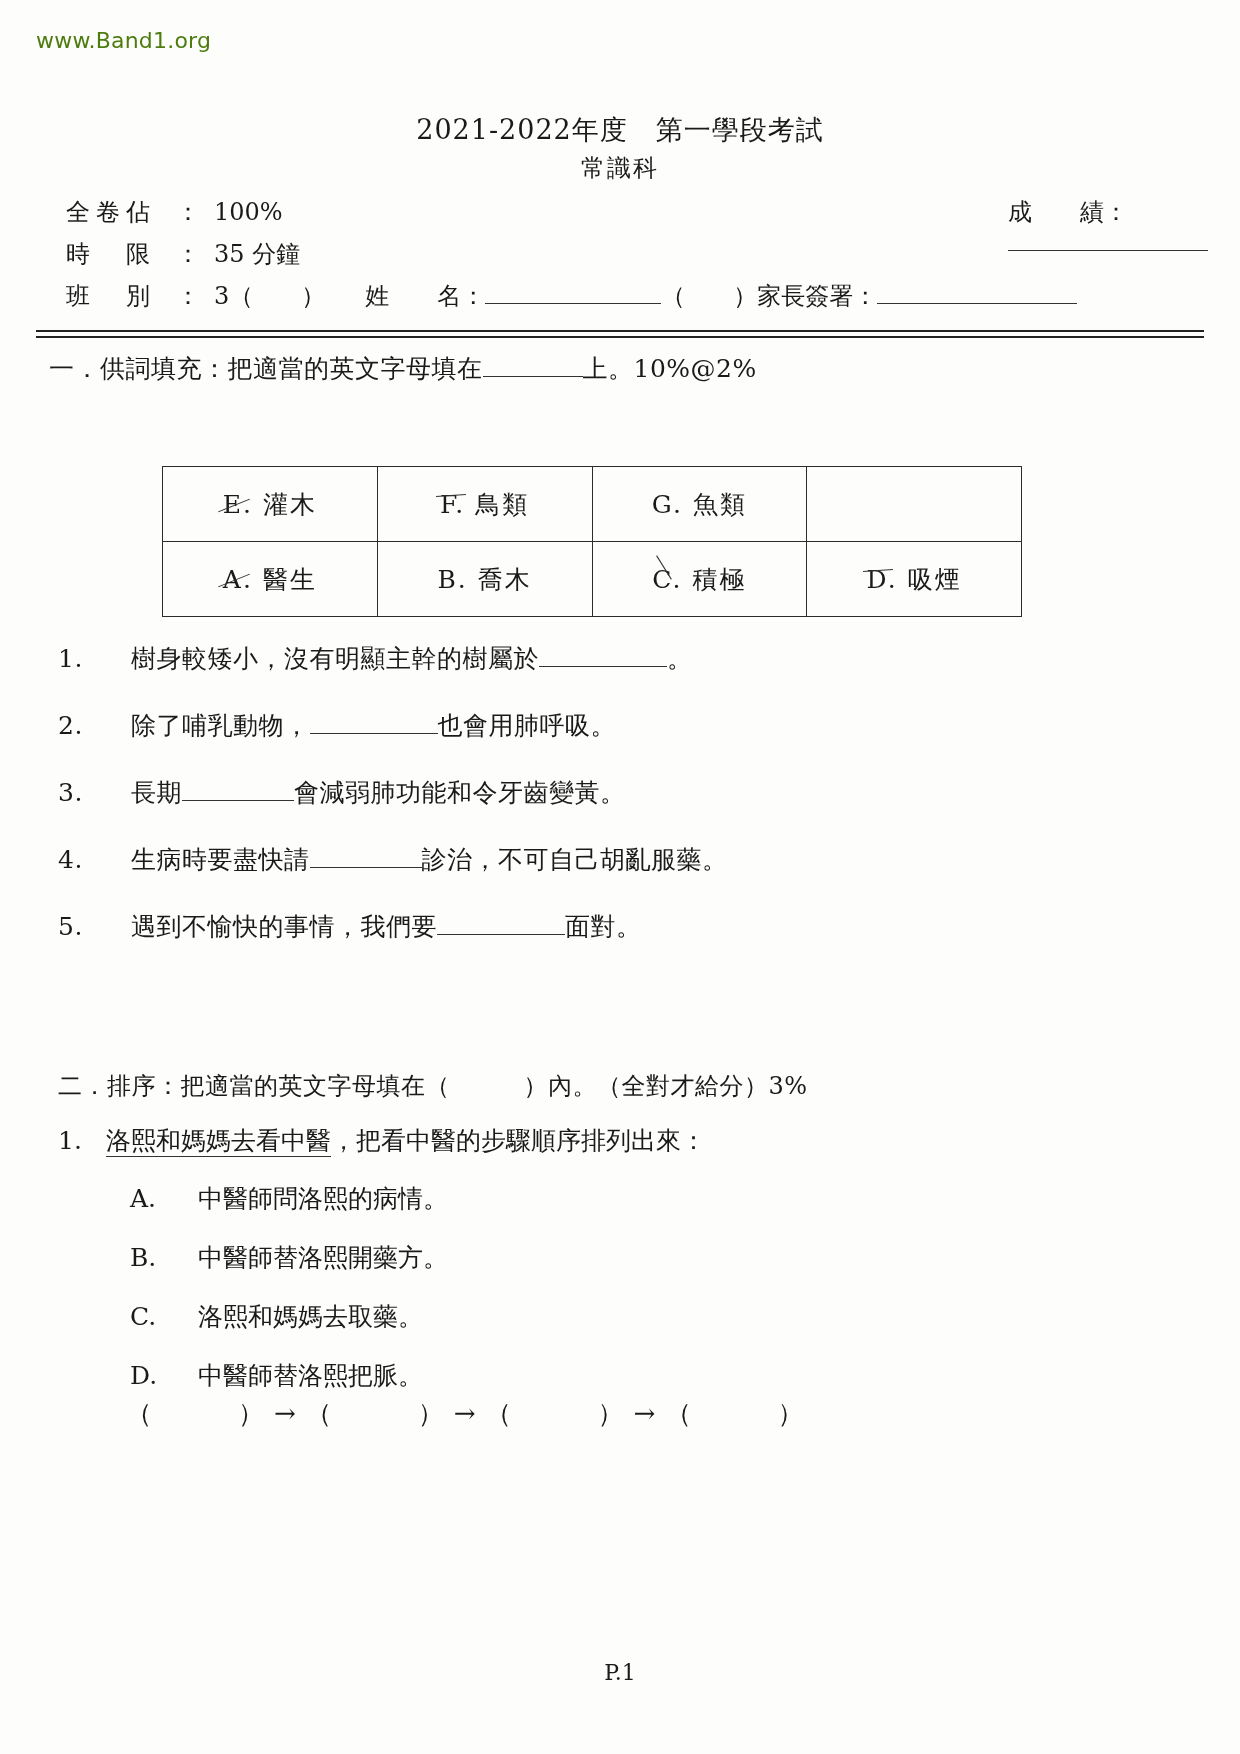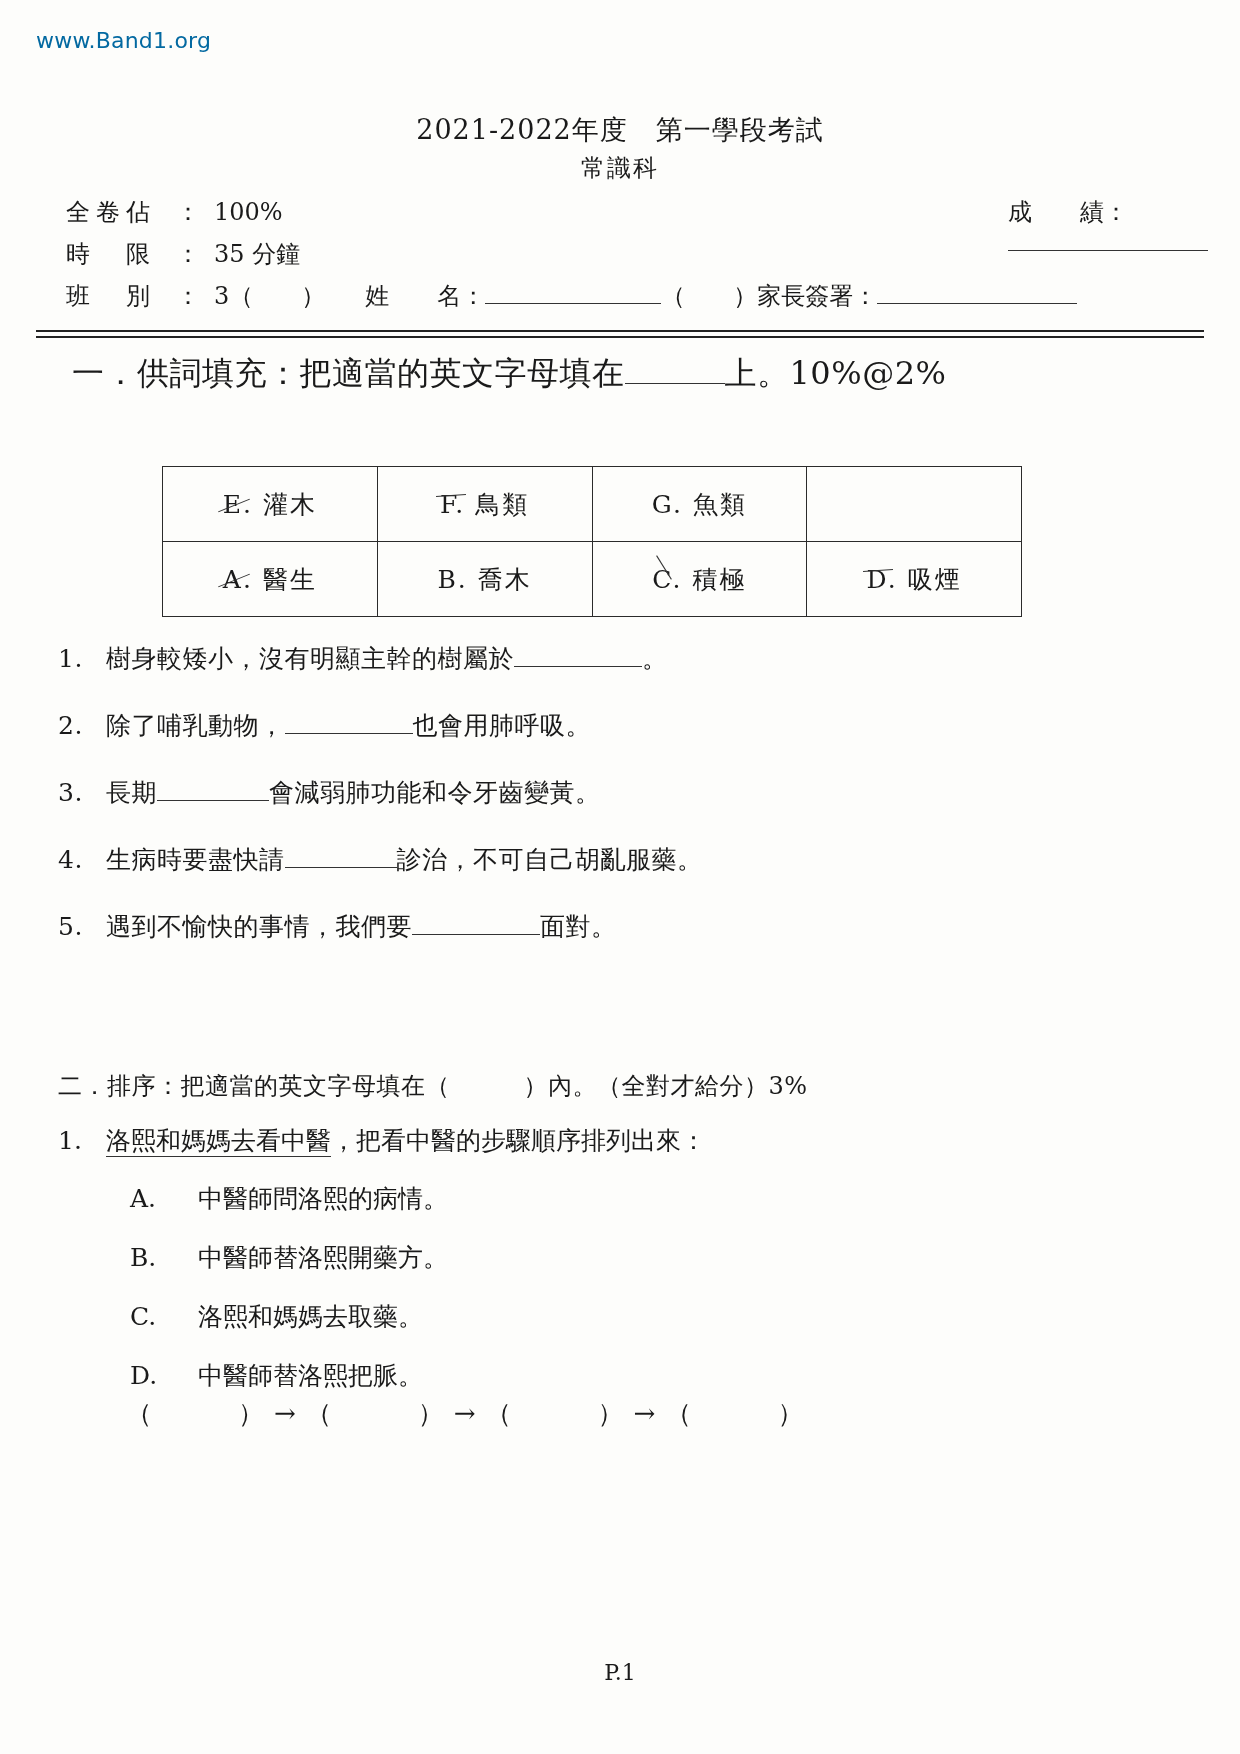--- a/index.html
+++ b/index.html
@@ -23,21 +23,21 @@
     background: #fdfdfb;
   }
 
   
   .site-url {
     position: absolute;
     left: 36px;
     top: 28px;
     font-family: "DejaVu Sans", "Liberation Sans", sans-serif;
     font-size: 22px;
-    color: #0369a1;
+    color: #4d7c0f;
     letter-spacing: .2px;
   }
 
   
   .exam-title {
     position: absolute;
     left: 0; right: 0;
     top: 112px;
     text-align: center;
     font-size: 27px;
@@ -94,23 +94,23 @@
     left: 36px;
     width: 1168px;
     border-top: 2px solid #222;
   }
   .rule.r1 { top: 330px; }
   .rule.r2 { top: 336px; }
 
   
   .sec1-head {
     position: absolute;
-    left: 72px;
+    left: 49px;
     top: 352px;
-    font-size: 32px;
+    font-size: 25px;
     letter-spacing: .5px;
   }
   .inline-blank {
     display: inline-block;
     border-bottom: 1.6px solid #333;
     width: 100px;
     height: 20px;
   }
 
   
@@ -177,21 +177,21 @@
     display: flex;
     align-items: baseline;
     margin-bottom: 34px;
     letter-spacing: .5px;
   }
   .q-num {
     width: 48px;
     flex: 0 0 48px;
     font-family: "DejaVu Serif", "Liberation Serif", serif;
   }
-  .q-text { flex: 1; }
+  .q-text { flex: 1; margin-left: 25px; }
   .blank-m { width: 112px; }
   .blank-l { width: 128px; }
 
   
   .sec2-head {
     position: absolute;
     left: 58px;
     top: 1070px;
     font-size: 24px;
     letter-spacing: .5px;

